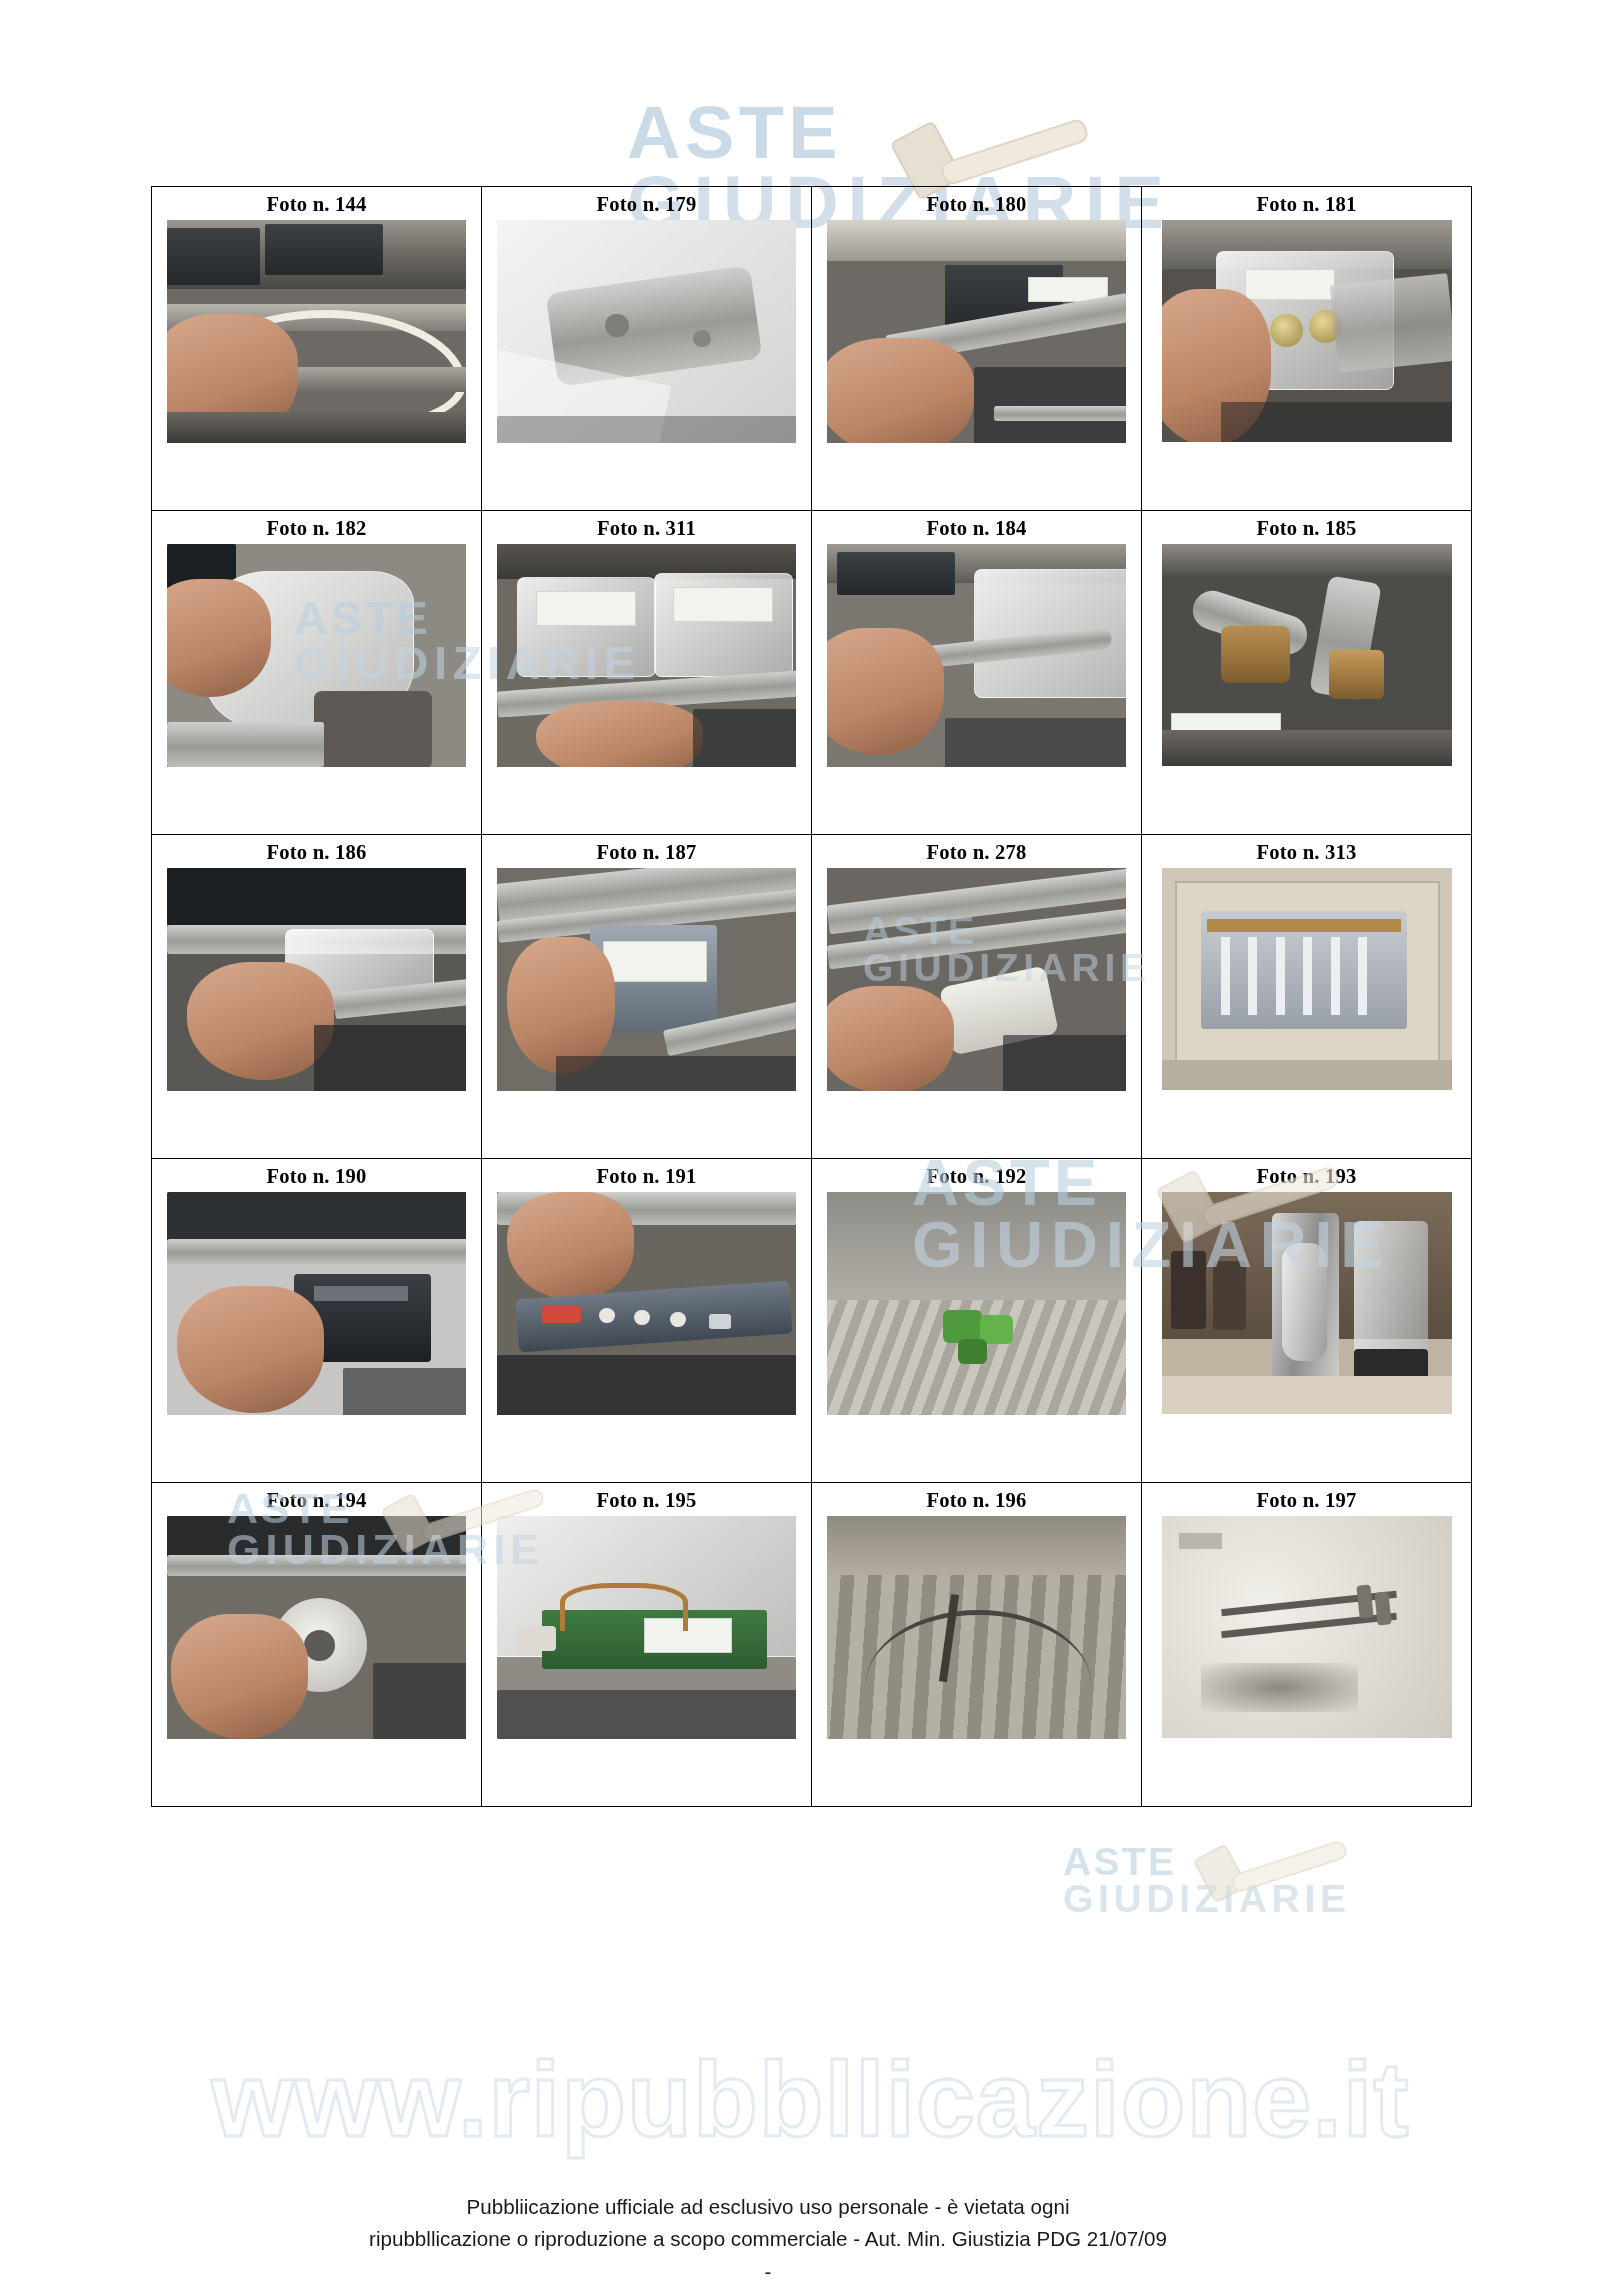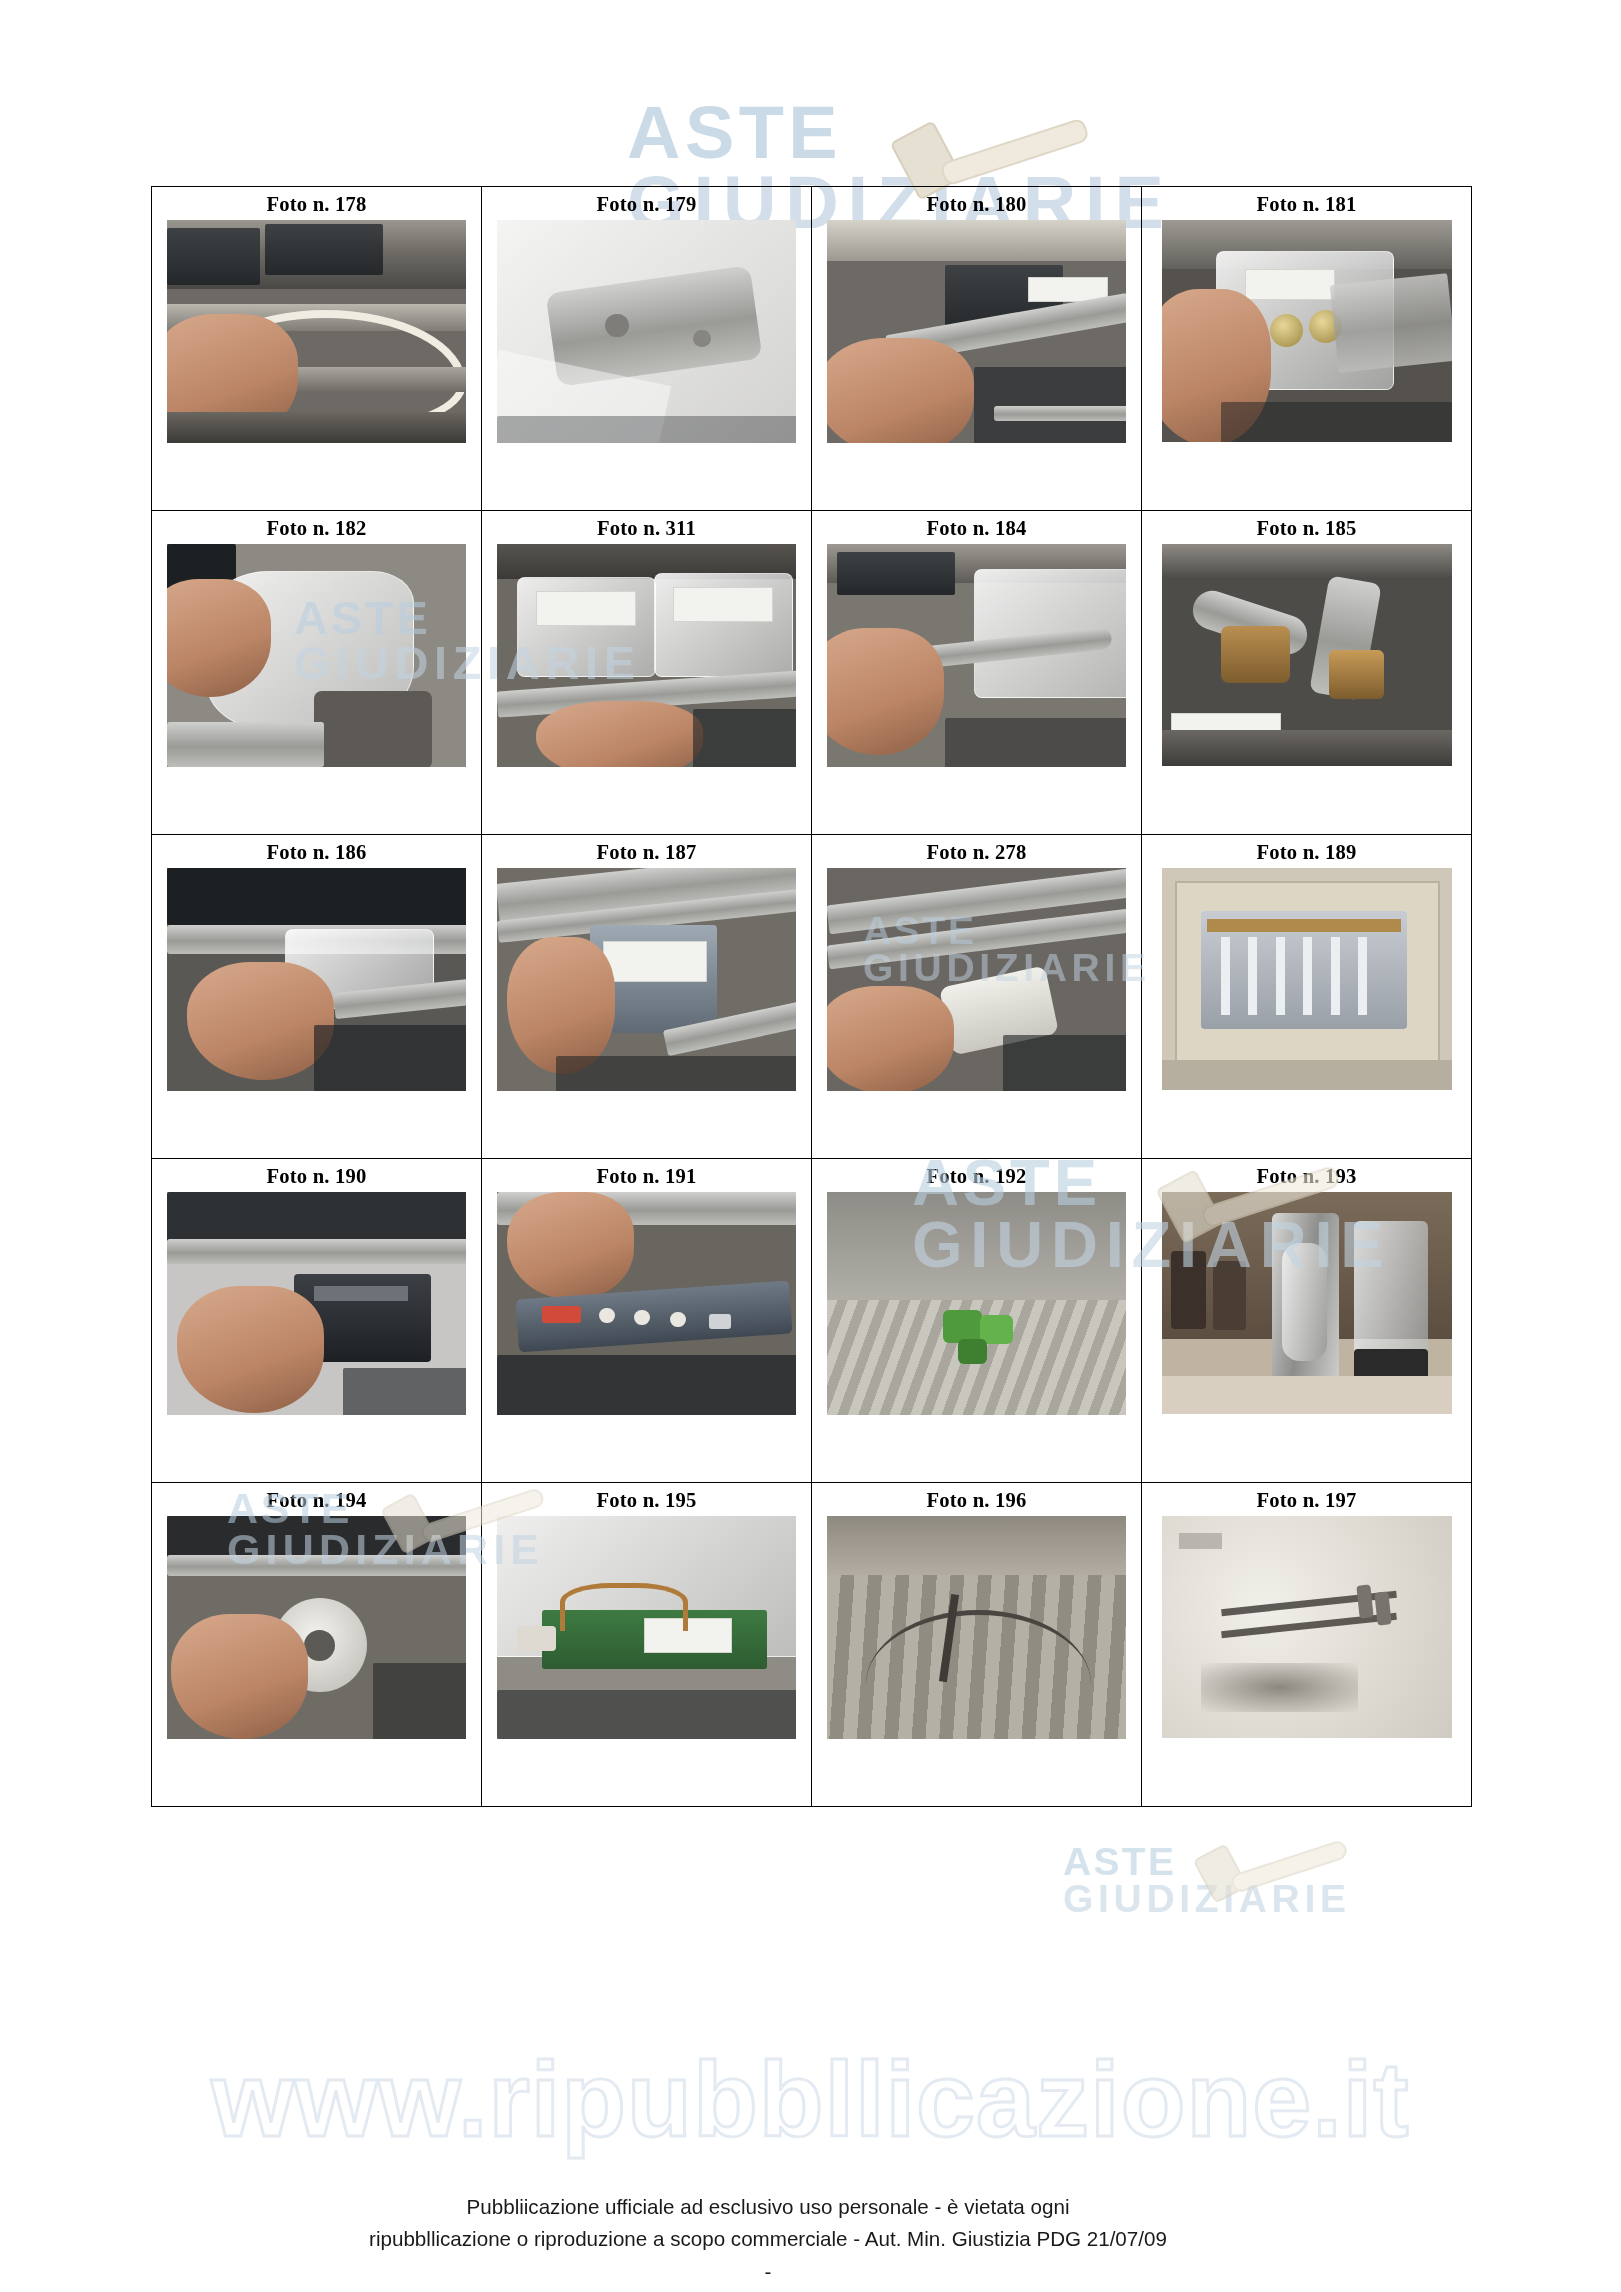--- a/index.html
+++ b/index.html
@@ -163,21 +163,21 @@
 <div class="gavel" style="left:892px; top:118px; width:196px; height:88px;">
   <div class="head" style="left:9.8px; top:9.8px; width:45px; height:61px;"></div>
   <div class="handle" style="left:47px; top:21.6px; width:147px; height:19.6px;"></div>
 </div>
 
 <table class="grid">
   <tbody>
 
     <tr>
       <td>
-        <div class="cap">Foto n. 178</div>
+        <div class="cap">Foto n. 144</div>
         <div class="photo-wrap">
           <div class="photo">
             <div class="shelf" style="top:0;height:69px;"></div>
             <div class="bin" style="left:0;top:7.8px;width:93px;height:57px;"></div>
             <div class="bin" style="left:98px;top:3.9px;width:118px;height:51px;"></div>
             <div class="shelf" style="top:84px;height:27.4px;background:linear-gradient(180deg,#b9b6ae,#807d77);"></div>
             <div class="layer" style="left:17.6px;top:90px;width:265px;height:108px;border:8.8px solid #f0ece2;border-radius:50% 50% 45% 45%/60% 60% 40% 40%;"></div>
             <div class="shelf" style="top:147px;height:25.5px;background:linear-gradient(180deg,#a9a69f,#6e6b66);"></div>
             <div class="hand" style="left:-15.7px;top:94px;width:147px;height:125px;"></div>
             <div class="shelf" style="top:192px;height:31px;background:linear-gradient(180deg,#6a6761,#3c3a37);"></div>
@@ -319,21 +319,21 @@
           <div class="photo" style="background:#6a6762;">
             <div class="metal" style="left:0;top:19.6px;width:304px;height:29px;transform:rotate(-7deg);"></div>
             <div class="metal" style="left:0;top:59px;width:304px;height:23.5px;transform:rotate(-7deg);"></div>
             <div class="layer" style="left:118px;top:108px;width:108px;height:69px;background:linear-gradient(180deg,#f0efe9,#c9c7c0);border-radius:9.8px;transform:rotate(-12deg);"></div>
             <div class="hand" style="left:-9.8px;top:118px;width:137px;height:108px;"></div>
             <div class="dark" style="left:176px;top:167px;width:127px;height:59px;opacity:.6;"></div>
           </div>
         </div>
       </td>
       <td>
-        <div class="cap">Foto n. 189</div>
+        <div class="cap">Foto n. 313</div>
         <div class="photo-wrap">
           <div class="photo small" style="background:#cfc8b9;">
             <div class="layer" style="left:13.7px;top:13.7px;width:261px;height:196px;background:#ded6c5;border:2px solid #b9b0a0;"></div>
             <div class="layer" style="left:39px;top:43px;width:206px;height:118px;background:linear-gradient(180deg,#c8ccd2,#9aa0a8);border-radius:3.9px;"></div>
             <div class="layer" style="left:45px;top:51px;width:194px;height:13.7px;background:#b08a4a;"></div>
             <div class="layer" style="left:59px;top:69px;width:9.8px;height:78px;background:#eceff2;"></div>
             <div class="layer" style="left:86px;top:69px;width:9.8px;height:78px;background:#eceff2;"></div>
             <div class="layer" style="left:114px;top:69px;width:9.8px;height:78px;background:#eceff2;"></div>
             <div class="layer" style="left:141px;top:69px;width:9.8px;height:78px;background:#eceff2;"></div>
             <div class="layer" style="left:169px;top:69px;width:9.8px;height:78px;background:#eceff2;"></div>

